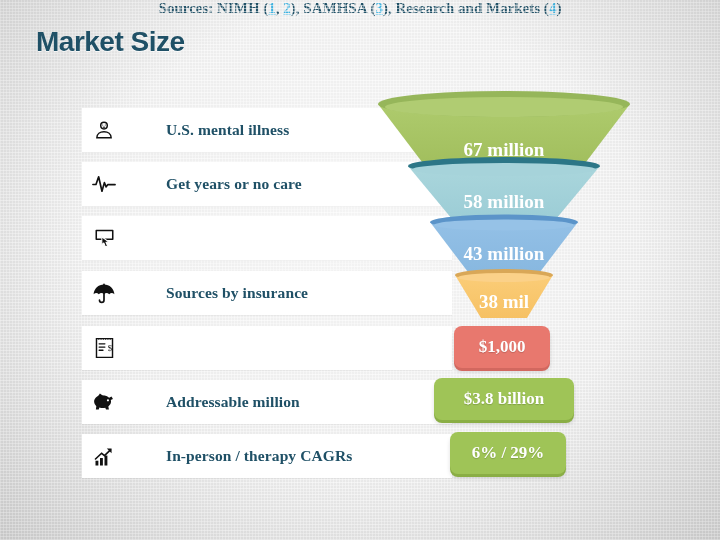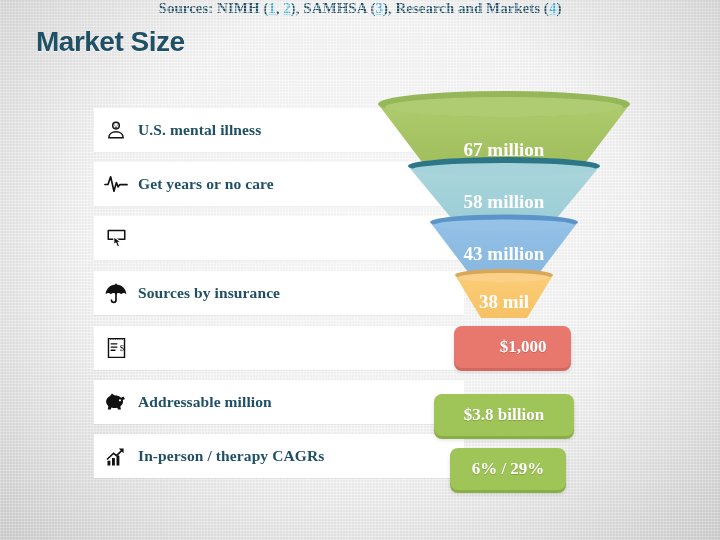--- a/index.html
+++ b/index.html
@@ -33,24 +33,24 @@
   #title{
     left:36px;top:26px;
     font-size:28px;font-weight:bold;
     color:#1f5066;letter-spacing:-0.5px;
     text-shadow:0 1px 0 rgba(255,255,255,.7);
   }
 
   
   #rows{left:82px;top:108px;width:370px;z-index:4;}
   .row{
-    position:absolute;left:12px;width:370px;height:44px;
+    position:absolute;left:0;width:370px;height:44px;
     background:#ffffff;
     box-shadow:0 1px 0 rgba(0,0,0,.035);
-    display:flex;align-items:center;
+    display:flex;align-items:center;gap:40px;
   }
   .row .ic{
     width:44px;min-width:44px;height:44px;
     display:flex;align-items:center;justify-content:center;
     color:#1a1a1a;
   }
   .row .ic svg{display:block;}
   .row .lbl{
     font-family:"Liberation Serif",serif;
     font-weight:bold;font-size:15.5px;color:#1f5066;
@@ -64,21 +64,21 @@
   .badge{
     position:absolute;z-index:6;
     display:flex;align-items:center;justify-content:center;
     border-radius:8px;
     color:#ffffff;
     font-family:"Liberation Serif",serif;
     font-weight:bold;font-size:17px;
     text-shadow:0 1px 1px rgba(0,0,0,.18);
   }
   .badge.red{background:#e8786e;box-shadow:0 3px 0 #d2685f, 0 4px 4px rgba(0,0,0,.13);}
-  .badge.green{background:#9fc457;box-shadow:0 3px 0 #8aae45, 0 4px 4px rgba(0,0,0,.13);margin-top:16px;}
+  .badge.green{background:#9fc457;box-shadow:0 3px 0 #8aae45, 0 4px 4px rgba(0,0,0,.13);}
 
   
   #sources{
     left:0;top:505px;width:720px;text-align:center;z-index:6;
     font-family:"Liberation Serif",serif;
     font-weight:bold;font-size:15px;color:#1f5066;
   }
   #sources a{color:#3fb3e0;text-decoration:underline;}
 </style>
 </head>
@@ -202,21 +202,21 @@
     <path d="M455 275 L553 275 L527 318 L481 318 Z" fill="url(#gOrange)"></path>
     <ellipse cx="504" cy="275" rx="49" ry="6" fill="#d9a757"></ellipse>
     <ellipse cx="504" cy="277.5" rx="46" ry="4.5" fill="#fbd189"></ellipse>
 
     <text x="504" y="156" text-anchor="middle" font-family="'Liberation Serif',serif" font-weight="bold" font-size="19" fill="#ffffff">67 million</text>
     <text x="504" y="208" text-anchor="middle" font-family="'Liberation Serif',serif" font-weight="bold" font-size="19" fill="#ffffff">58 million</text>
     <text x="504" y="260" text-anchor="middle" font-family="'Liberation Serif',serif" font-weight="bold" font-size="19" fill="#ffffff">43 million</text>
     <text x="504" y="308" text-anchor="middle" font-family="'Liberation Serif',serif" font-weight="bold" font-size="19" fill="#ffffff">38 mil</text>
   </svg>
 
-  <div class="badge red" style="left:454px;top:326px;width:96px;height:42px;padding-left:21px;">$1,000</div>
+  <div class="badge red" style="left:454px;top:326px;width:96px;height:42px;">$1,000</div>
   <div class="badge green" style="left:434px;top:378px;width:140px;height:42px;">$3.8 billion</div>
   <div class="badge green" style="left:450px;top:432px;width:116px;height:42px;">6% / 29%</div>
 
   <div id="sources">
     <span>Sources: NIMH (</span><a href="#">1</a><span>, </span><a href="#">2</a><span>), SAMHSA (</span><a href="#">3</a><span>), Research and Markets (</span><a href="#">4</a><span>)</span>
   </div>
 
 </div>
 
 </body></html>

